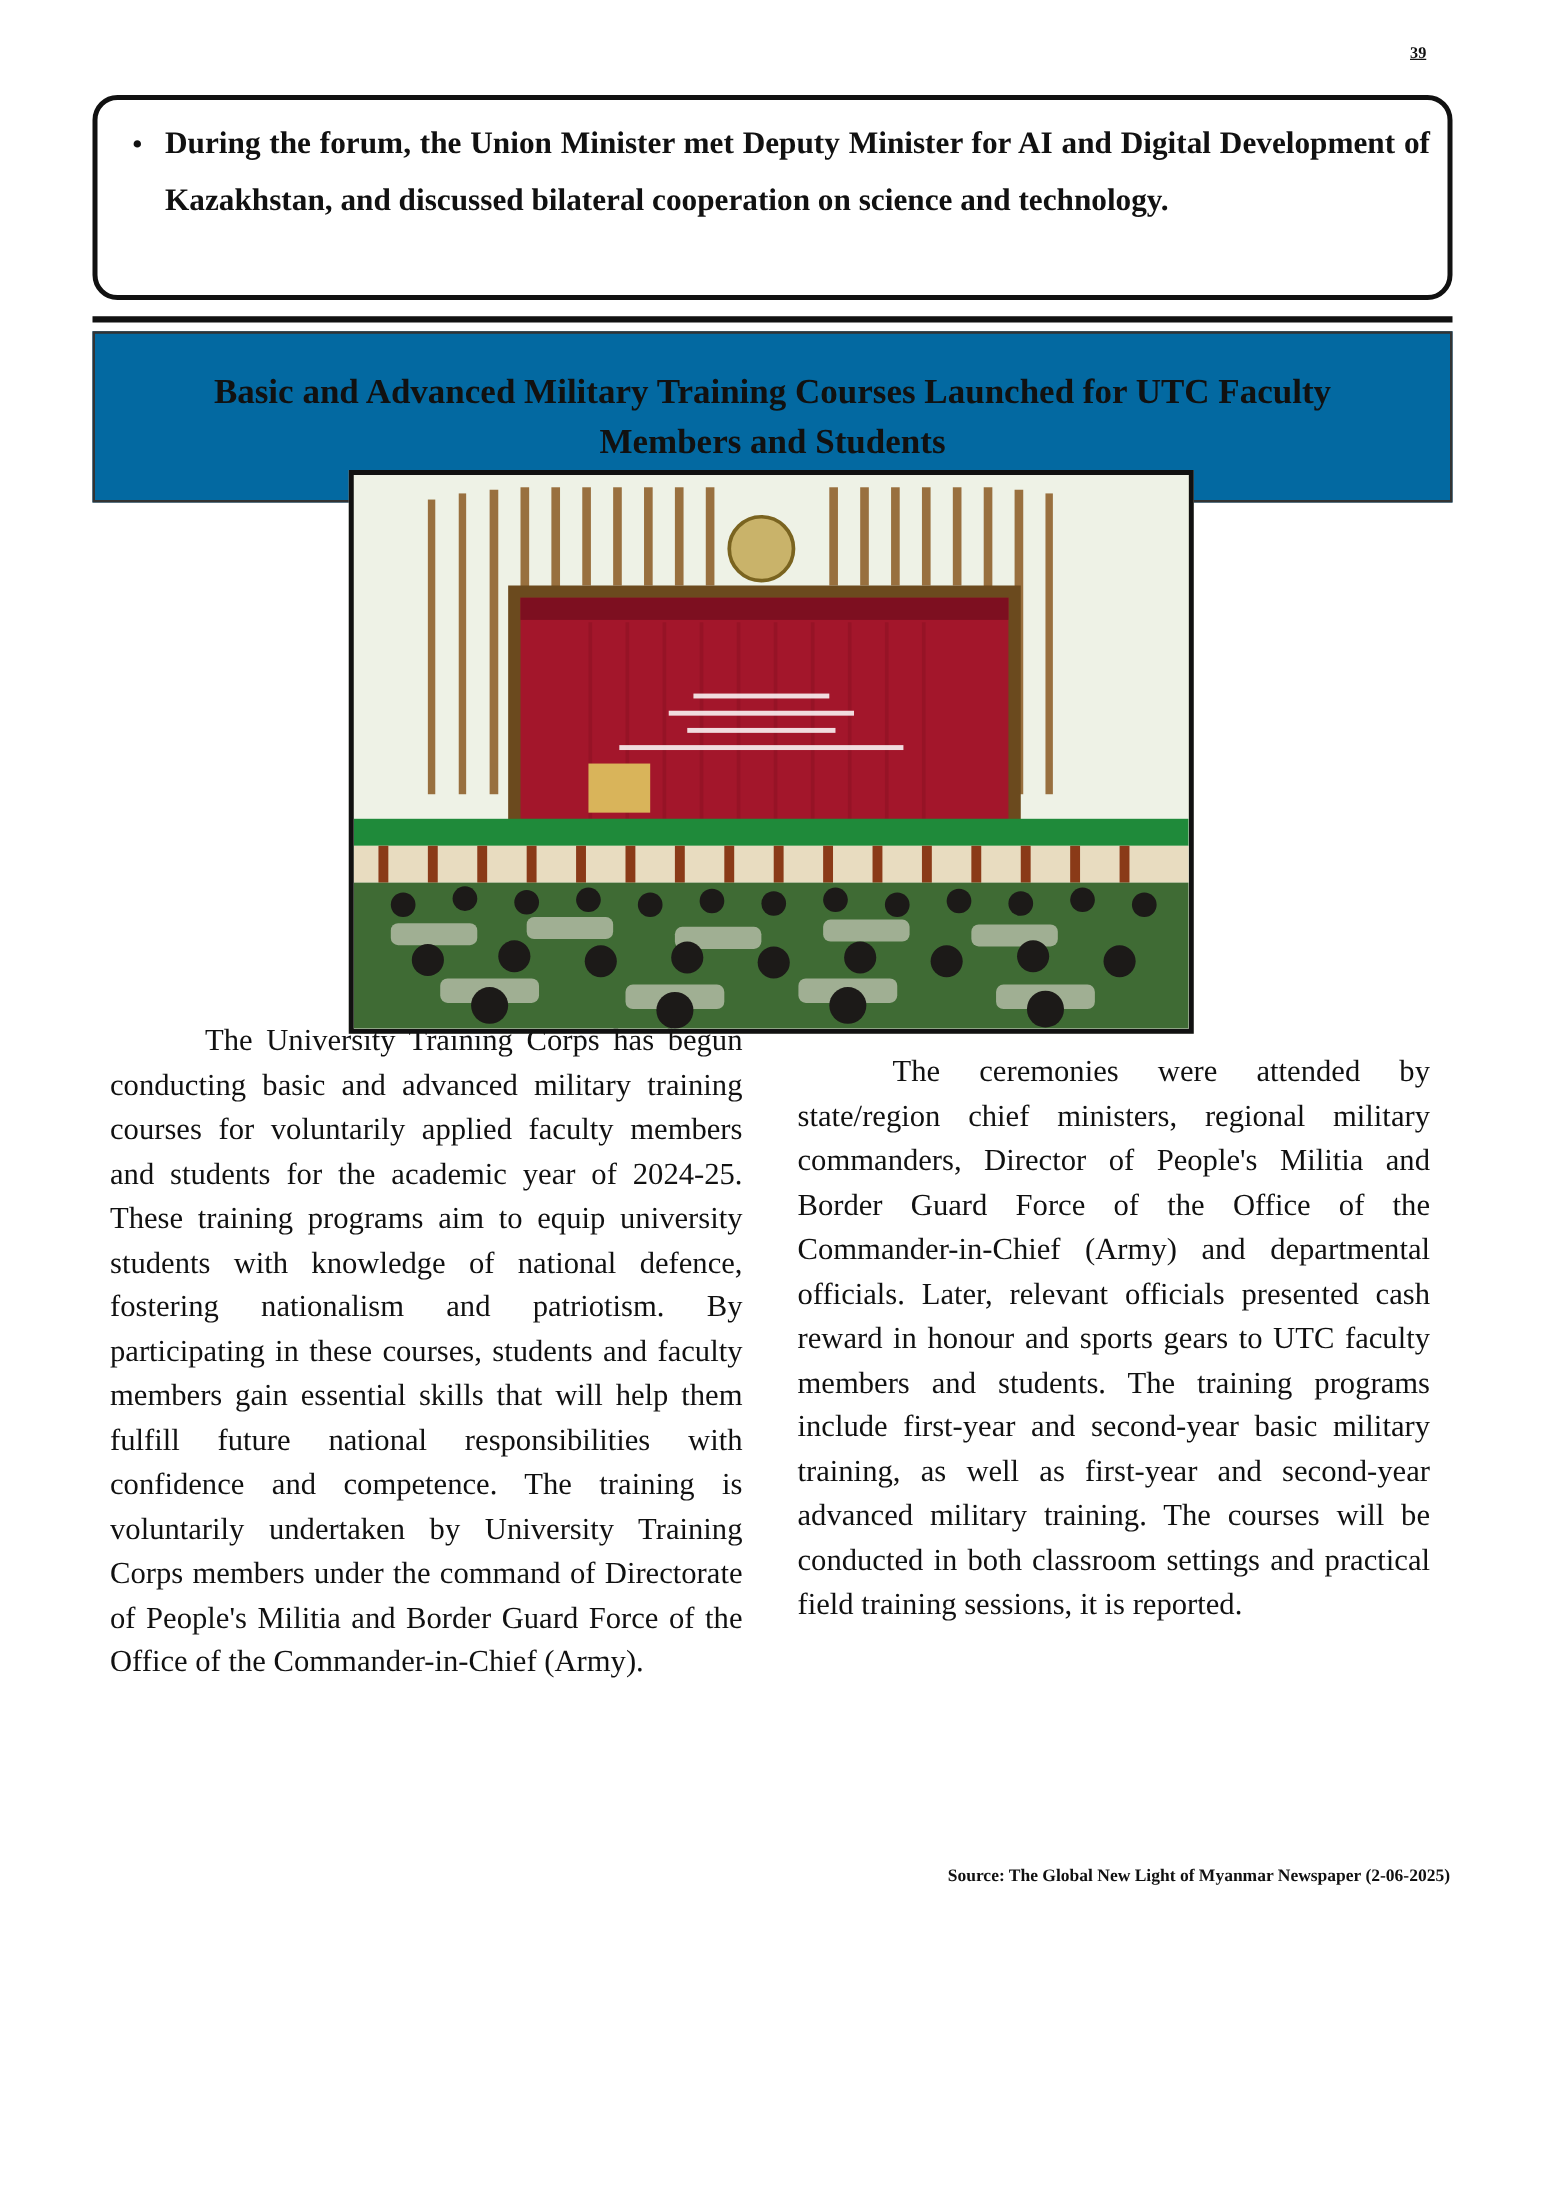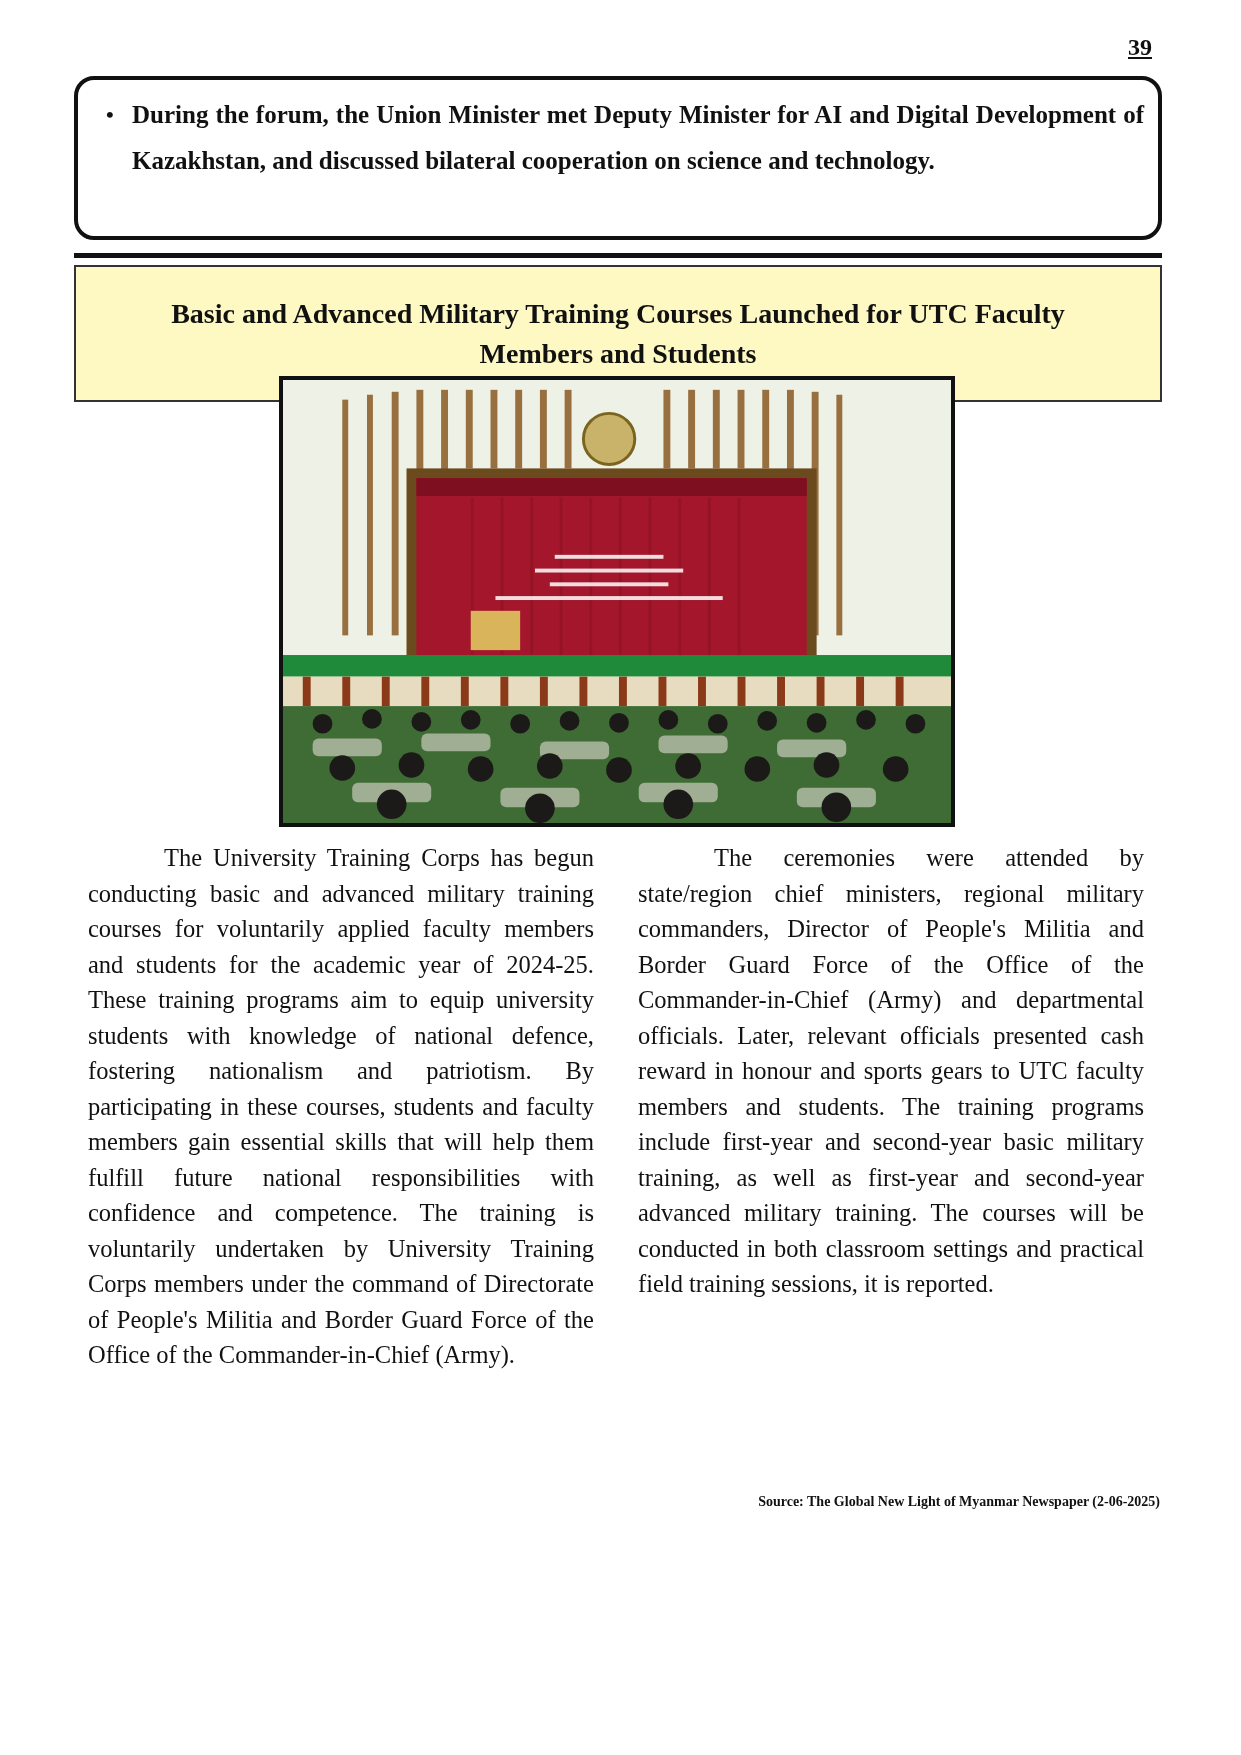--- a/index.html
+++ b/index.html
@@ -1,34 +1,34 @@
 <!DOCTYPE html>
 <html><head>
 <meta charset="utf-8">
 <style>
   html, body { margin: 0; padding: 0; background: #ffffff; }
   body { width: 1241px; height: 1755px; position: relative; overflow: hidden;
          font-family: "Liberation Serif", "DejaVu Serif", serif; color: #111; }
-  .page-number { position: absolute; left: 1128px; top: 34px; font-weight: bold; font-size: 24px; text-decoration: underline; }
+  .page-number { position: absolute; left: 1128px; top: 34px; font-weight: bold; font-size: 13px; text-decoration: underline; }
   .bullet-box { position: absolute; left: 74px; top: 76px; width: 1088px; height: 164px;
     border: 4px solid #111; border-radius: 20px; box-sizing: border-box; }
   .bullet-row { position: absolute; left: 14px; top: 12px; right: 14px; display: flex; }
   .bullet-dot { width: 40px; font-size: 22px; font-weight: bold; line-height: 46px; padding-left: 14px; box-sizing: border-box; }
   .bullet-text { flex: 1; font-weight: bold; font-size: 25px; line-height: 46px; text-align: justify; }
   .rule { position: absolute; left: 74px; width: 1088px; background: #111; }
   .rule.thick { top: 253px; height: 5px; }
   .headline-box { position: absolute; left: 74px; top: 265px; width: 1088px; height: 137px;
-    background: #fef9c3; border: 2px solid #333; box-sizing: border-box;
+    background: #0369a1; border: 2px solid #333; box-sizing: border-box;
     display: flex; align-items: center; justify-content: center; text-align: center; }
   .headline { font-weight: bold; font-size: 28px; line-height: 40px; padding: 0 40px; }
   .photo { position: absolute; left: 279px; top: 376px; width: 676px; height: 451px;
     border: 4px solid #111; box-sizing: border-box; overflow: hidden; background: #e6ecd8; }
   .photo svg { display: block; width: 100%; height: 100%; }
   .col { position: absolute; width: 506px; font-size: 24.5px; line-height: 35.5px; text-align: justify; }
-  .col.left { left: 88px; top: 840px; }
+  .col.left { left: 88px; top: 815px; }
   .col.right { left: 638px; top: 840px; }
   .col p { margin: 0 0 12px 0; }
   .col p.indent { text-indent: 76px; }
   .source { position: absolute; left: 650px; top: 1494px; width: 510px; text-align: right;
     font-weight: bold; font-size: 14px; }
 </style>
 </head>
 <body>
 
 <div class="page-number">39</div>

